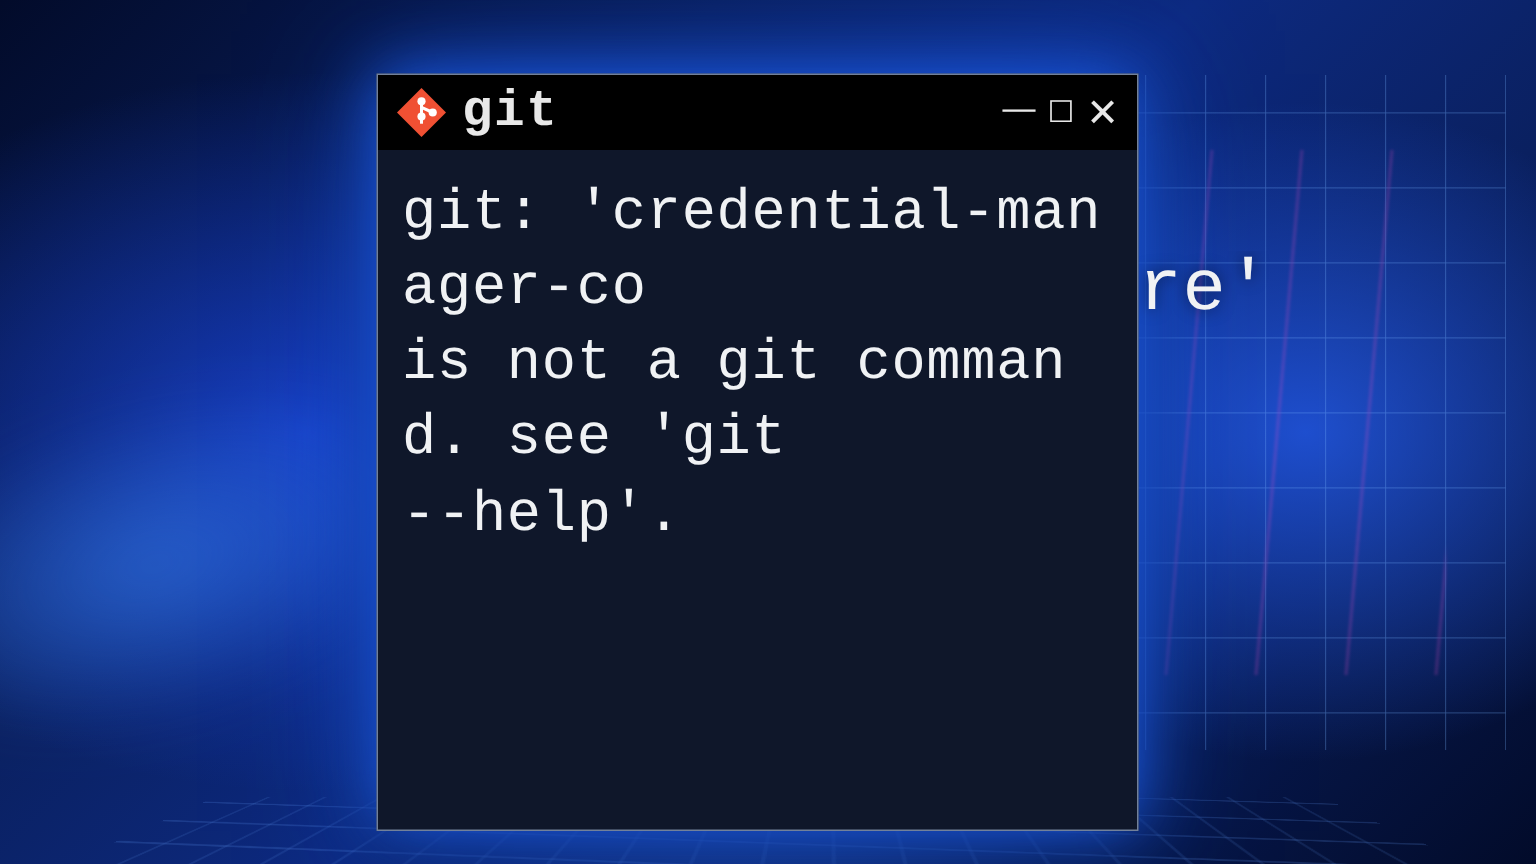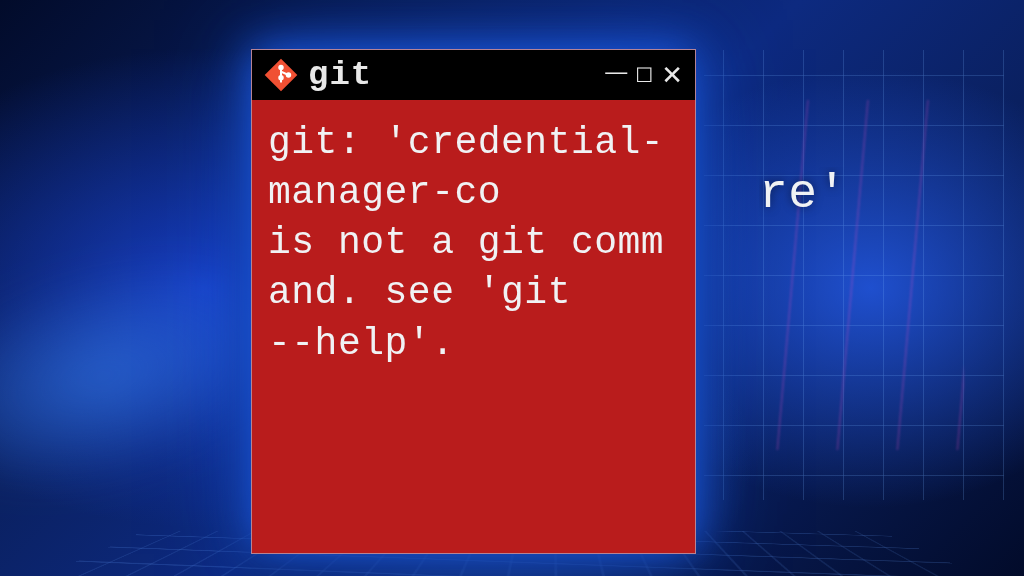--- a/index.html
+++ b/index.html
@@ -79,23 +79,23 @@
         repeating-linear-gradient(-85deg, transparent 0px, transparent 48px, rgba(100,160,255,0.2) 49px, rgba(100,160,255,0.2) 51px, transparent 52px);
       transform: perspective(400px) rotateX(60deg);
       transform-origin: bottom;
       opacity: 0.6;
     }
     
     .terminal-window {
       position: absolute;
       left: 251px;
       top: 49px;
-      width: 445px;
+      width: 508px;
       height: 505px;
-      background: #b91c1c;
+      background: #0f172a;
       border: 1px solid rgba(180, 200, 230, 0.6);
       box-shadow: 
         0 0 40px rgba(30, 100, 255, 0.9),
         0 0 80px rgba(30, 100, 255, 0.5),
         0 10px 40px rgba(0, 0, 0, 0.8);
     }
     
     .titlebar {
       height: 50px;
       background: #000000;

